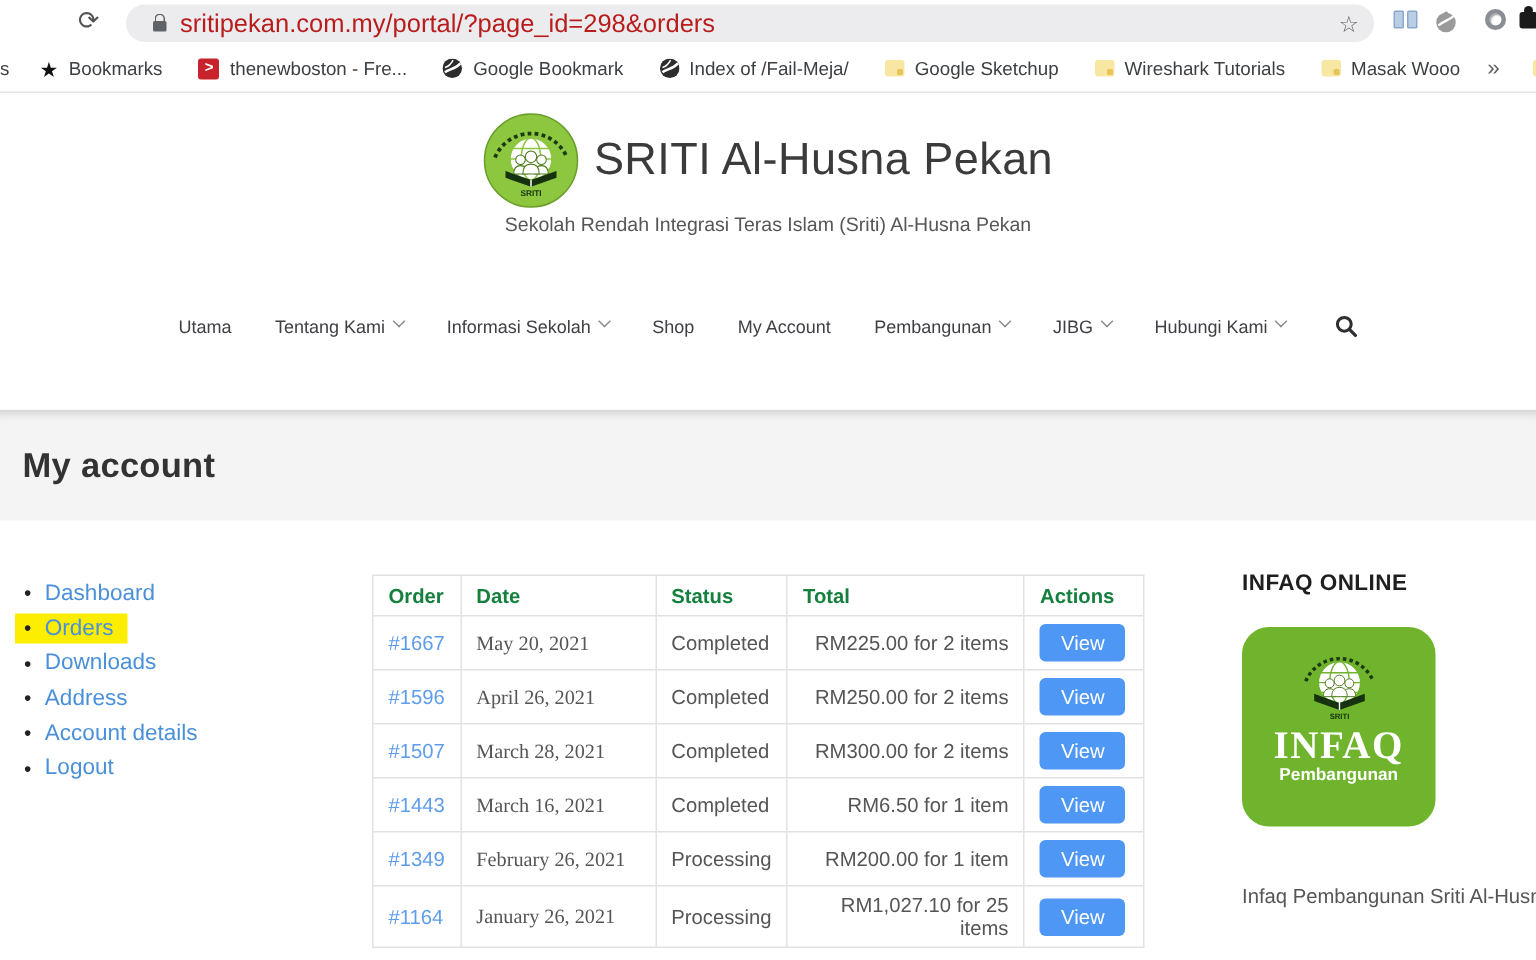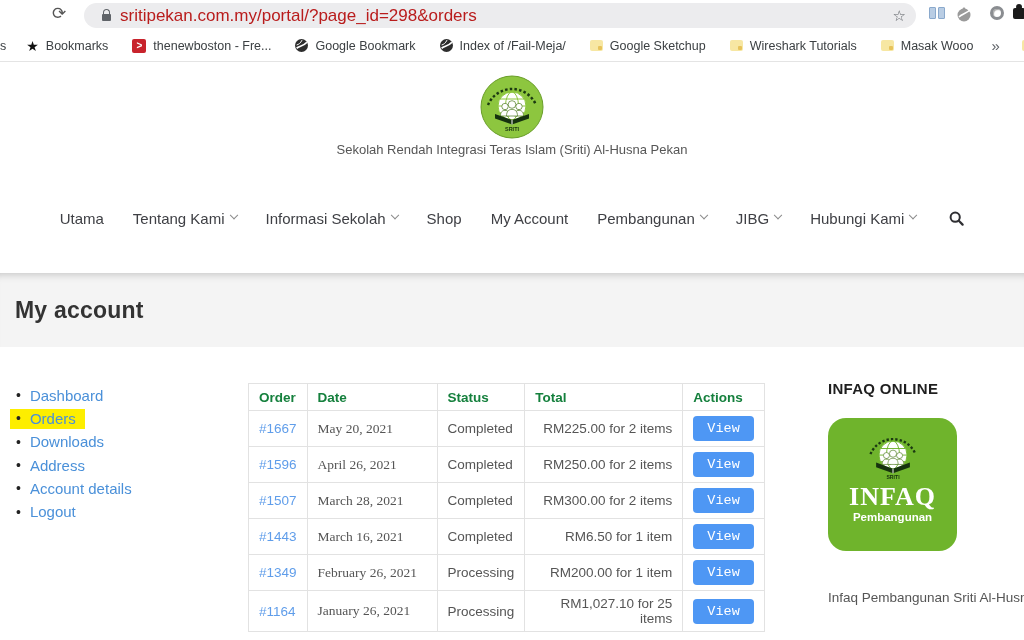--- a/index.html
+++ b/index.html
@@ -39,21 +39,21 @@
   .folder-i:after { content:''; position:absolute; right:1px; bottom:1px; width:4px; height:4px; background:#e7c35b; border-radius:1px; }
   .bm-more { color:#5f6368; font-size:15px; margin:0 10px 0 -6px; cursor:pointer; }
   .bm-sep { width:1px; height:16px; background:#d4d4d4; margin-right:12px; }
 
   
   .site-header { position:absolute; left:0; top:62px; width:1024px; height:211px; background:#fff; }
   .lockup { display:flex; align-items:center; justify-content:center; gap:10px; padding-top:13px; }
   .site-title { font-size:30px; font-weight:400; color:#3b3b3b; letter-spacing:.3px; }
   .tagline { text-align:center; font-size:13px; color:#565656; margin-top:3px; }
   .mainnav { position:absolute; left:0; top:148px; width:1024px; display:flex; justify-content:center; gap:29px; }
-  .nav-item { display:flex; align-items:center; gap:6px; font-size:15px; color:#3f4045; cursor:pointer; }
+  .nav-item { display:flex; align-items:center; gap:6px; font-size:12px; color:#3f4045; cursor:pointer; }
   .caret { width:6px; height:6px; border-right:1.5px solid #8a8a8a; border-bottom:1.5px solid #8a8a8a;
            transform:rotate(45deg) translate(-2px,-2px); margin-top:-2px; }
   .nav-search { margin-left:4px; cursor:pointer; display:flex; align-items:center; }
 
   
   .band { position:absolute; left:0; top:273px; width:1024px; height:74px; background:#f4f4f4;
           box-shadow:inset 0 9px 8px -8px rgba(0,0,0,.22); display:flex; align-items:center; }
   .band h1 { font-size:23px; font-weight:700; color:#333; padding-left:15px; letter-spacing:.2px; }
 
   
@@ -66,21 +66,21 @@
 
   
   .orders { position:absolute; left:248px; top:383px; }
   table { border-collapse:collapse; table-layout:fixed; font-size:13.5px; }
   th, td { border:1px solid #e2e2e2; padding:5px 10px; text-align:left; vertical-align:middle; }
   th { font-weight:700; color:#15803d; height:27px; }
   td { height:35px; color:#555; }
   .w-order { width:52px; } .w-date { width:130px;font-family:Liberation Serif, serif; } .w-status { width:84px; } .w-total { width:158px;text-align:right; } .w-actions { width:80px; }
   .order-link { color:#5f9dea; text-decoration:none; cursor:pointer; }
   .view-btn { display:inline-block; background:#4e97f4; color:#fff; font-size:13.5px;
-              padding:5px 14px; border-radius:4px; cursor:pointer;font-family:Liberation Mono, monospace; }
+              padding:5px 14px; border-radius:4px; cursor:pointer; }
 
   
   .widget { position:absolute; left:828px; top:380px; width:196px; }
   .widget-h { font-size:15px; font-weight:700; color:#1f1f1f; letter-spacing:.3px; }
   .tile { width:129px; height:133px; background:#6fb42c; border-radius:18px; margin-top:21px;
           display:flex; flex-direction:column; align-items:center; padding-top:8px; cursor:pointer; }
   .tile-l1 { font-family:Liberation Serif, serif; font-weight:700; color:#fff; font-size:26px; letter-spacing:1px; margin-top:-4px; }
   .tile-l2 { font-weight:700; color:#fff; font-size:11.5px; margin-top:-1px; }
   .caption { margin-top:39px; font-size:13.5px; color:#555; white-space:nowrap; }
 </style>
@@ -195,20 +195,21 @@
             <path d="M20.5 41 c0-4 1.8-5.6 4.5-5.6 s4.5 1.6 4.5 5.6 z"></path>
           <circle cx="39" cy="31.5" r="3.2"></circle>
             <path d="M34.5 41 c0-4 1.8-5.6 4.5-5.6 s4.5 1.6 4.5 5.6 z"></path>
           <circle cx="32" cy="29.5" r="3.8"></circle>
             <path d="M26.5 41 c0-4.6 2.2-6.6 5.5-6.6 s5.5 2 5.5 6.6 z"></path>
         </g>
         <path d="M15 39 L32 45 L49 39 L49 43.5 L32 49.5 L15 43.5 Z" fill="#16320f"></path>
         <path d="M32 45 L32 49.5" stroke="#fff" stroke-width="1"></path>
         <text x="32" y="55.5" font-size="5.5" text-anchor="middle" fill="#16320f" font-weight="bold">SRITI</text>
       </svg>
+      <span class="site-title">SRITI Al-Husna Pekan</span>
     </div>
     <div class="tagline">Sekolah Rendah Integrasi Teras Islam (Sriti) Al-Husna Pekan</div>
 
     <nav class="mainnav">
 
         <span class="nav-item">
           <span>Utama</span>
 
         </span>
 

